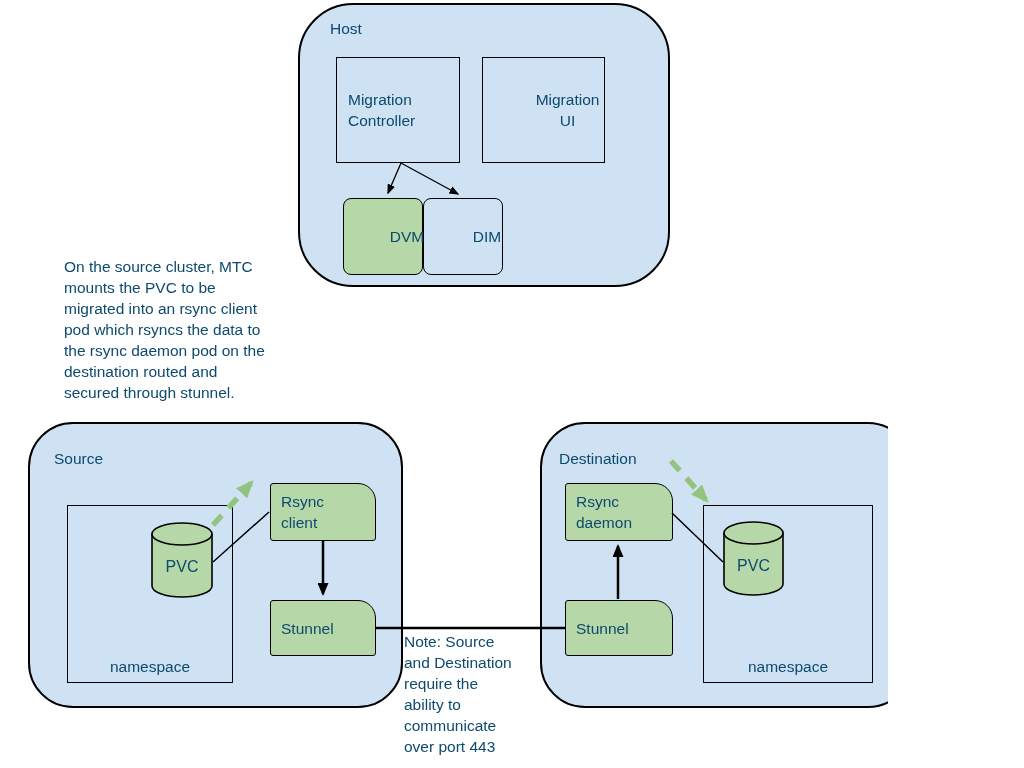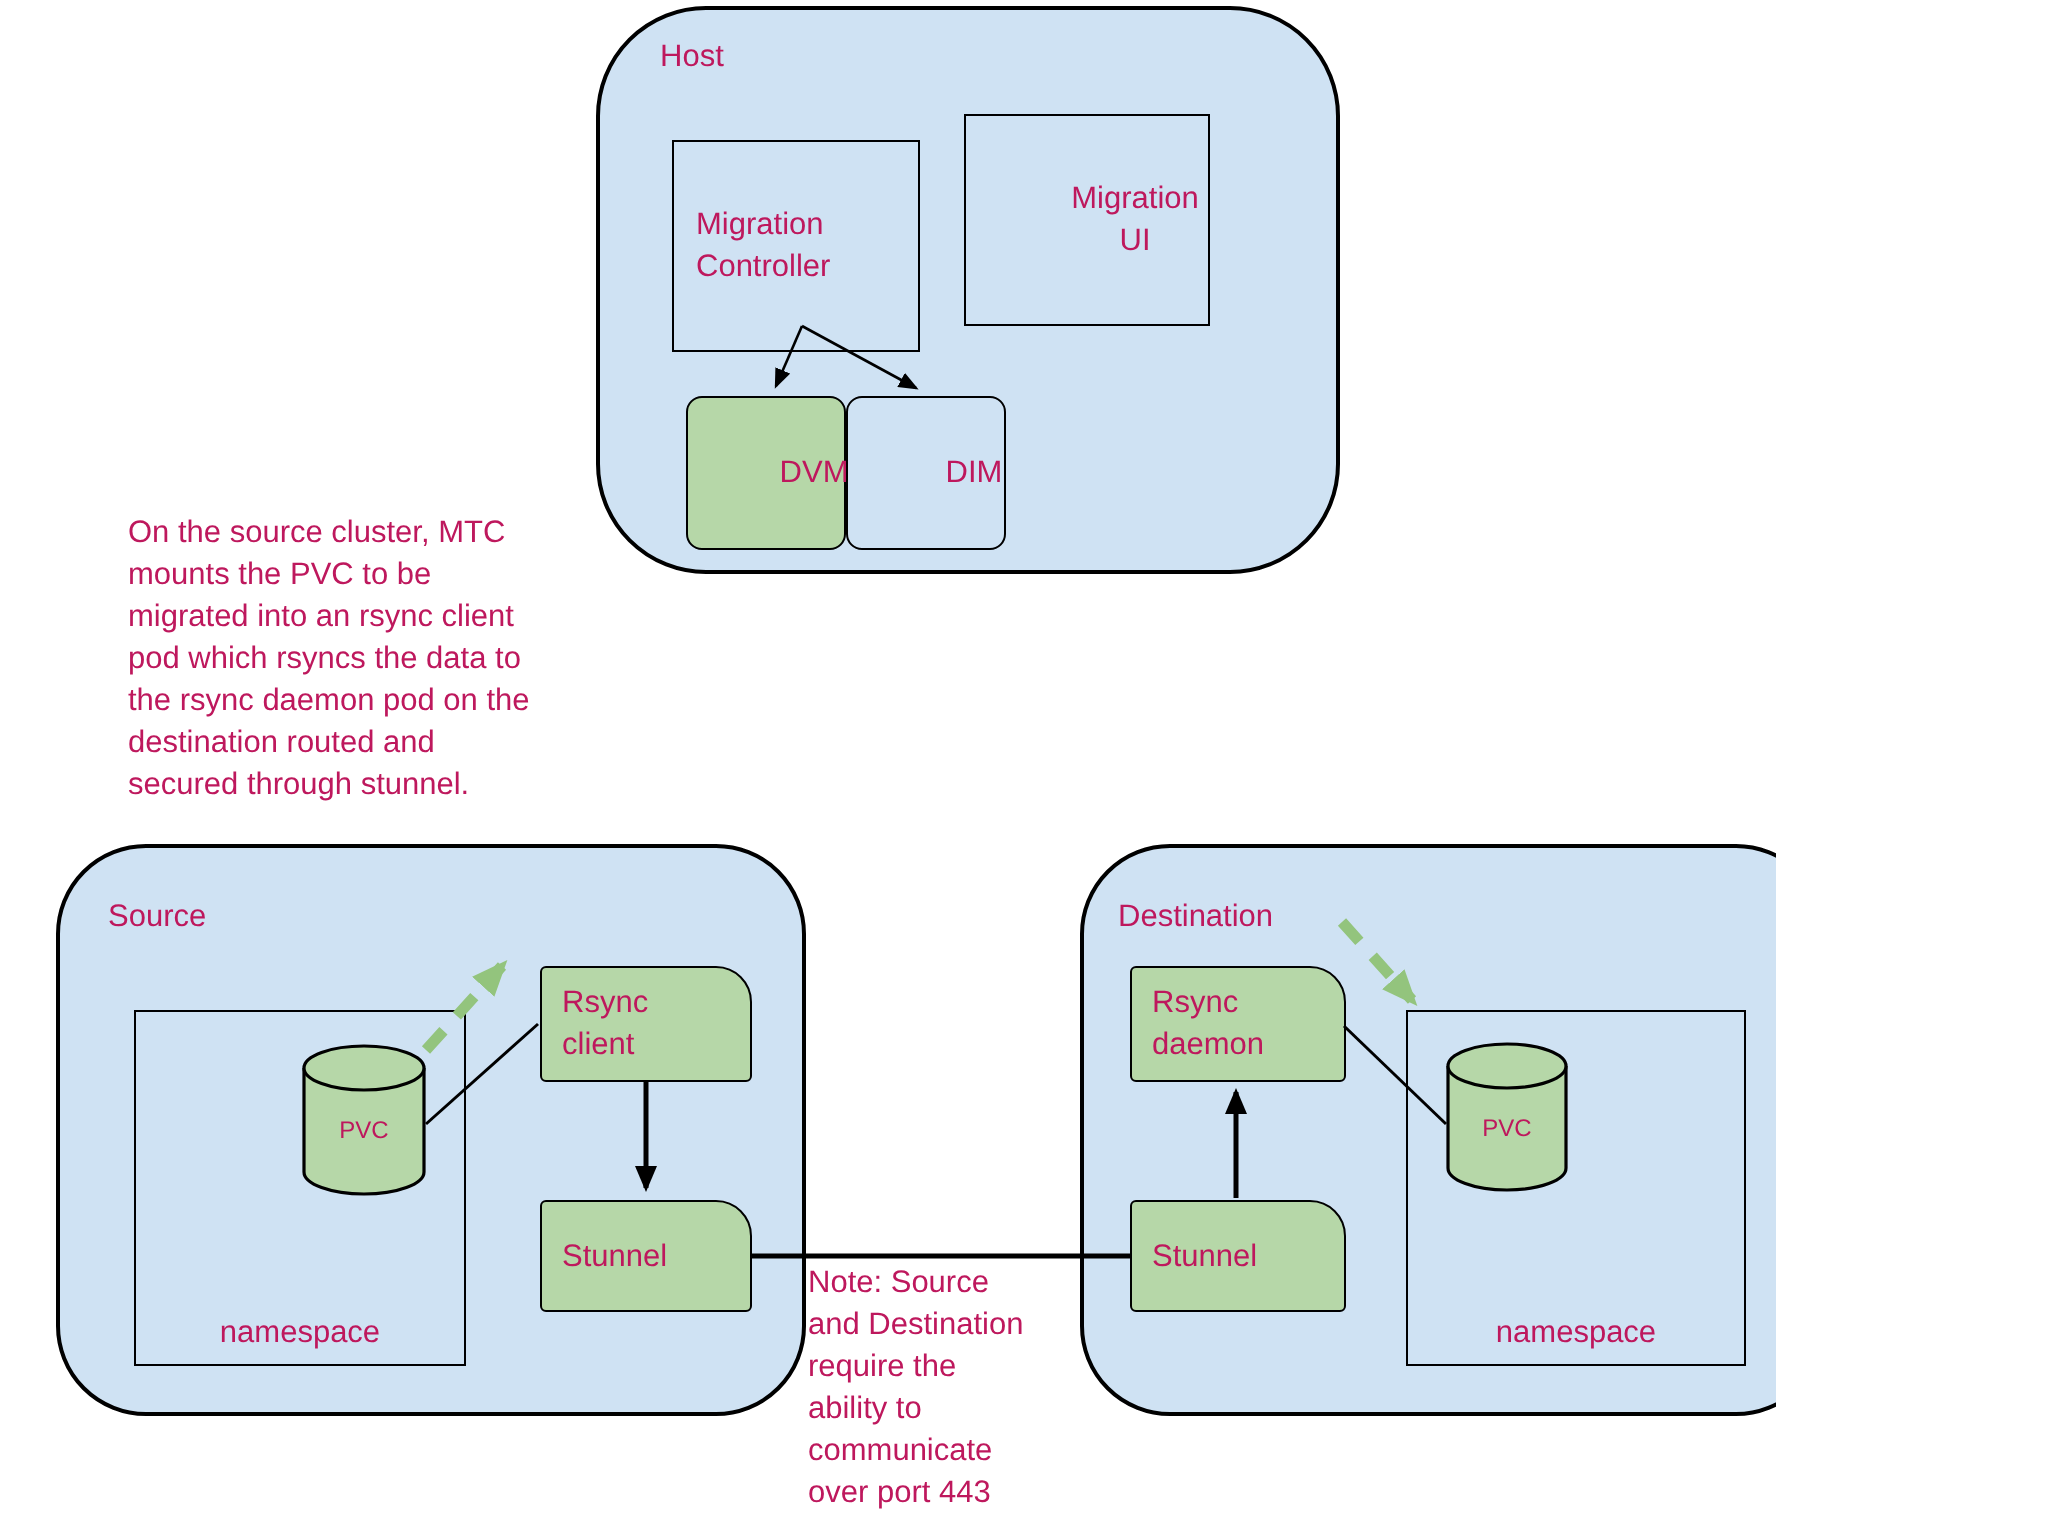--- a/index.html
+++ b/index.html
@@ -3,21 +3,21 @@
 <meta charset="utf-8">
 <style>
   * { margin: 0; padding: 0; box-sizing: border-box; }
   html, body { background: #ffffff; }
   #stage {
     position: relative;
     width: 888px;
     height: 768px;
     background: #ffffff;
     font-family: "Liberation Sans", sans-serif;
-    color: #be185d;
+    color: #0c4a6e;
     overflow: hidden;
   }
   .abs { position: absolute; }
   .container {
     background: #cfe2f3;
     border: 2px solid #000000;
   }
   .host-r { border-radius: 55px; }
   .cluster-r { border-radius: 45px; }
   .cluster-label {
@@ -29,42 +29,42 @@
     background: #cfe2f3;
     display: flex;
     flex-direction: column;
     justify-content: center;
     font-size: 15.5px;
     line-height: 21px;
     white-space: pre-line;
     padding-left: 48px;
   }
   .green { background: #b6d7a8; }
-  .pad-left { padding-left: 11px; margin-top: 13px; }
+  .pad-left { padding-left: 11px; }
   .centered { align-items: center; text-align: center; }
   .pill { border-radius: 8px; text-align: right; }
   .corner-tr { border-radius: 3px 18px 3px 3px; }
   .namespace-box {
     border: 1.4px solid #000000;
     background: transparent;
   }
   .namespace-label {
     font-size: 15.5px;
     text-align: center;
   }
   .paragraph {
     font-size: 15.5px;
     line-height: 21px;
     white-space: pre-line;
   }
   .pvc-label {
     position: absolute;
     width: 100%;
     text-align: center;
-    font-size: 12px;
+    font-size: 16px;
   }
   svg.overlay {
     position: absolute;
     left: 0; top: 0;
     pointer-events: none;
     z-index: 5;
   }
 </style>
 </head>
 <body>

